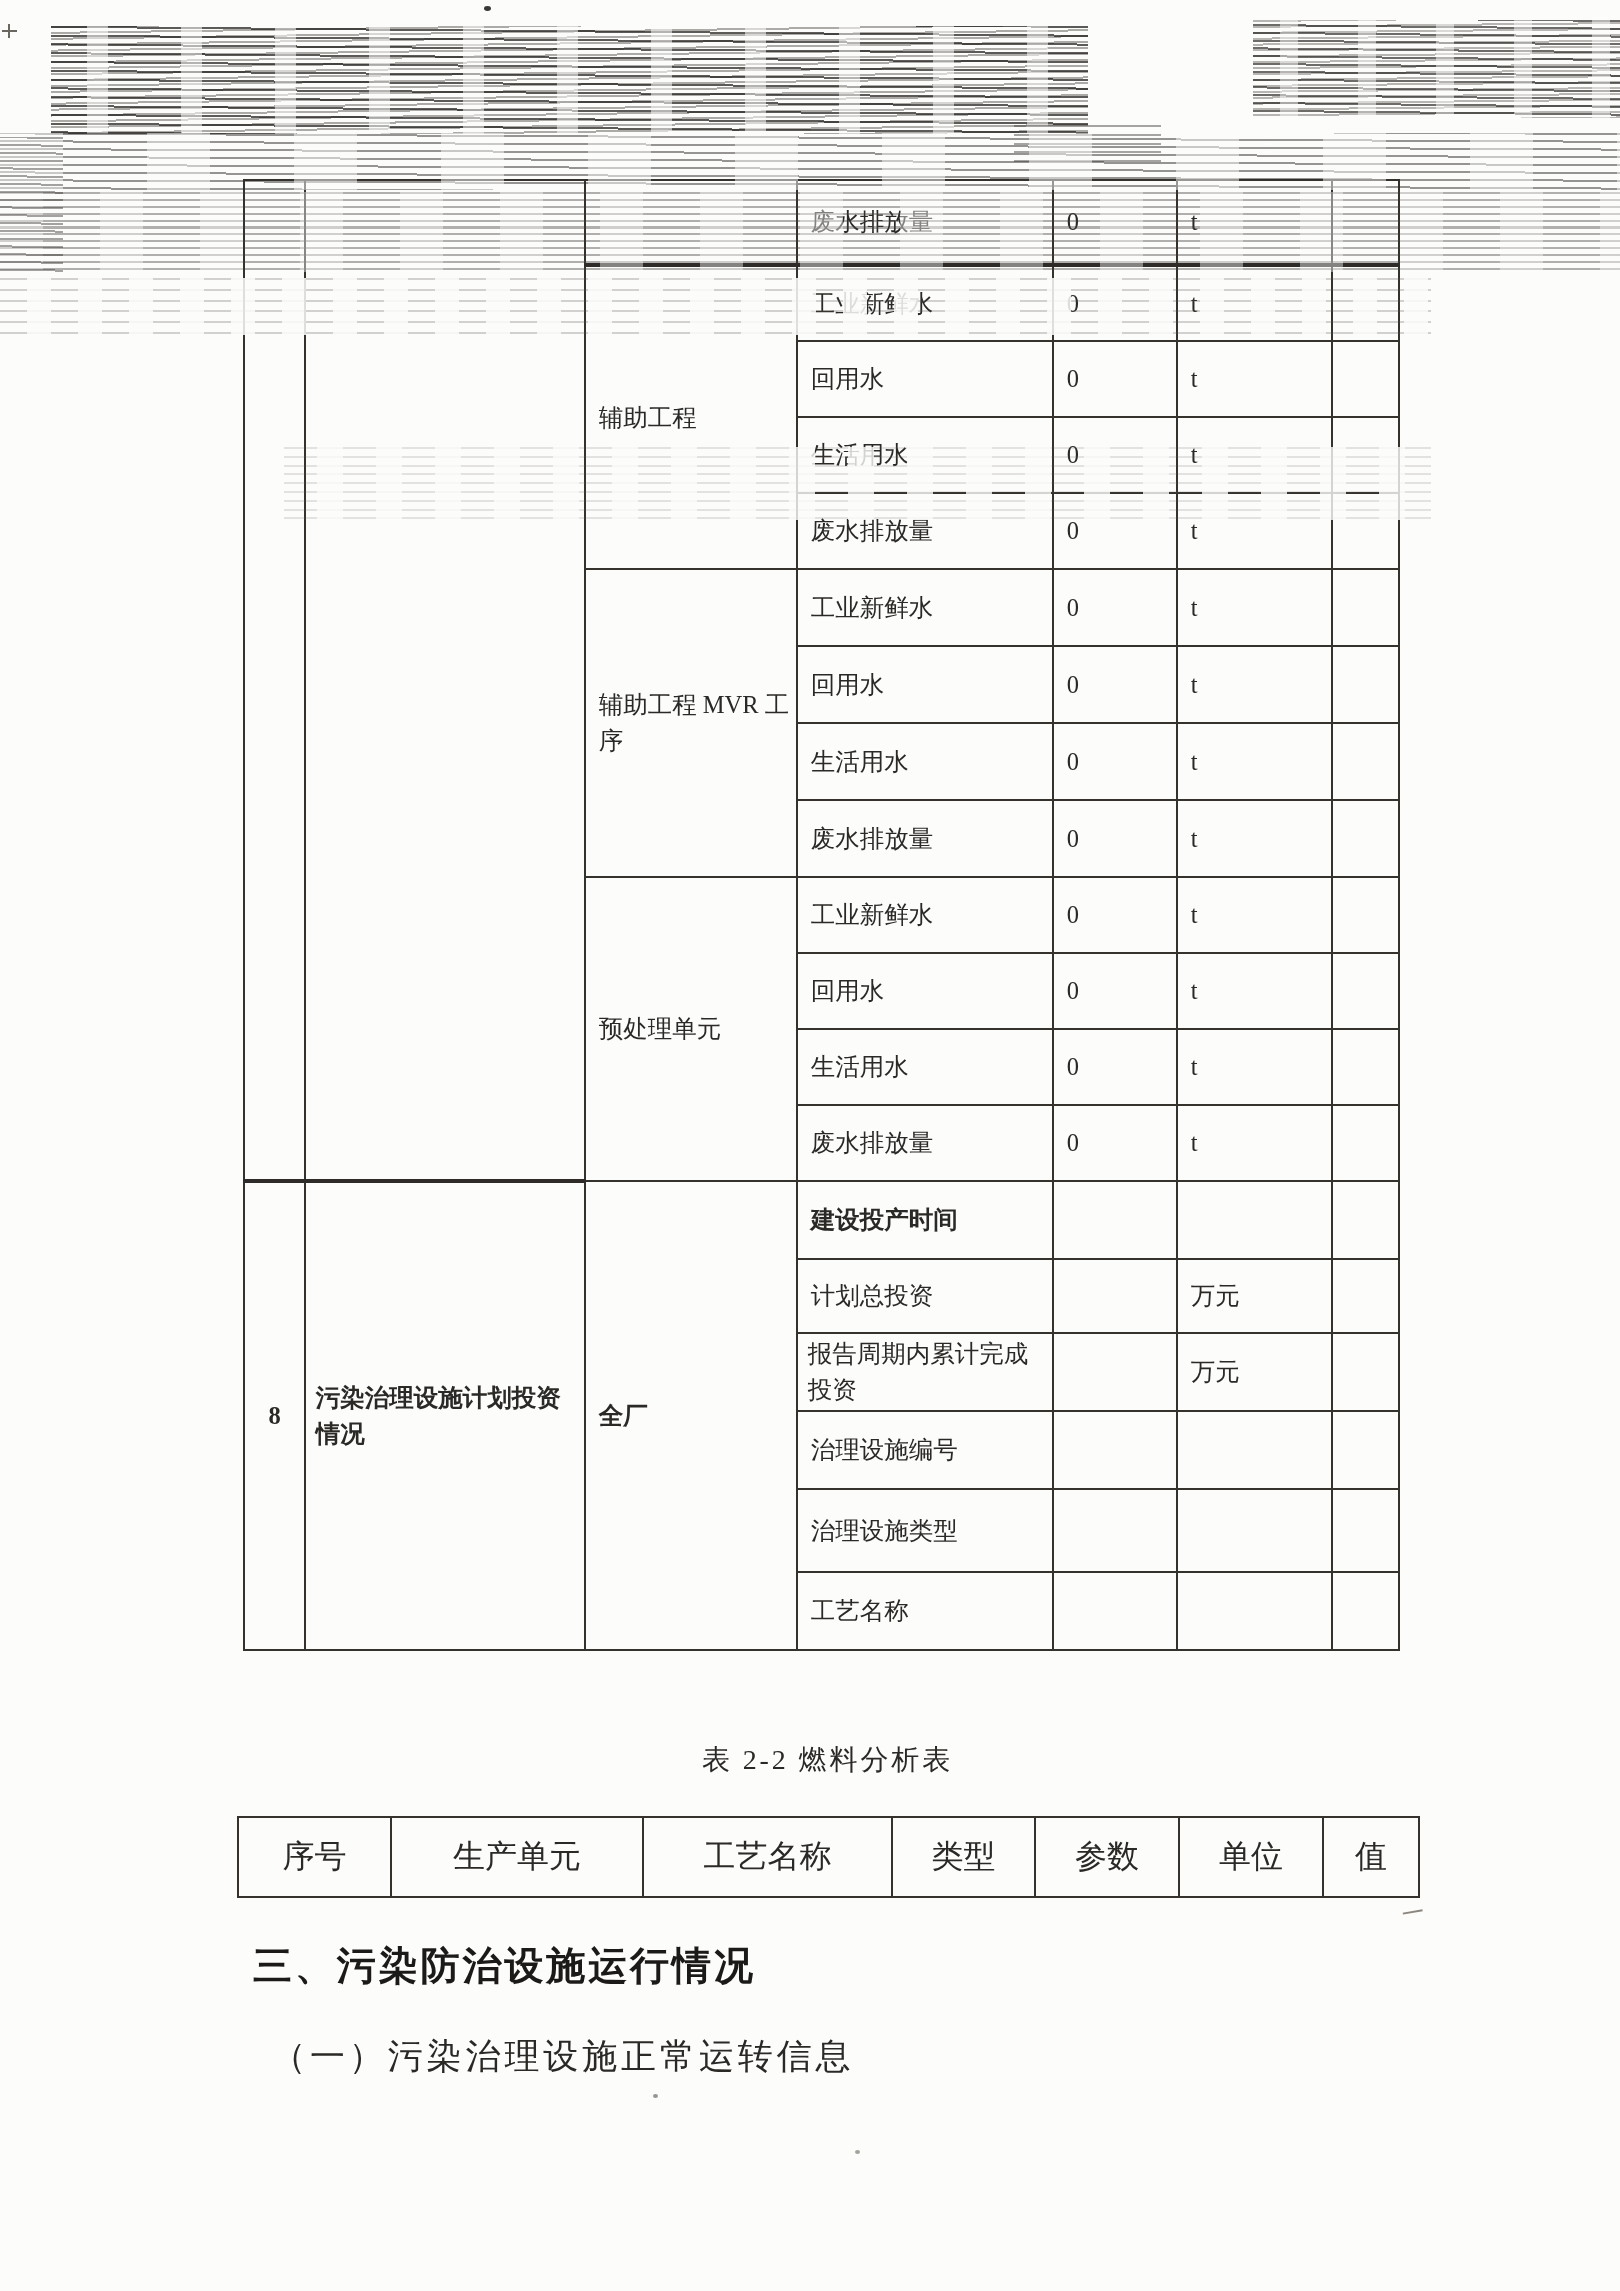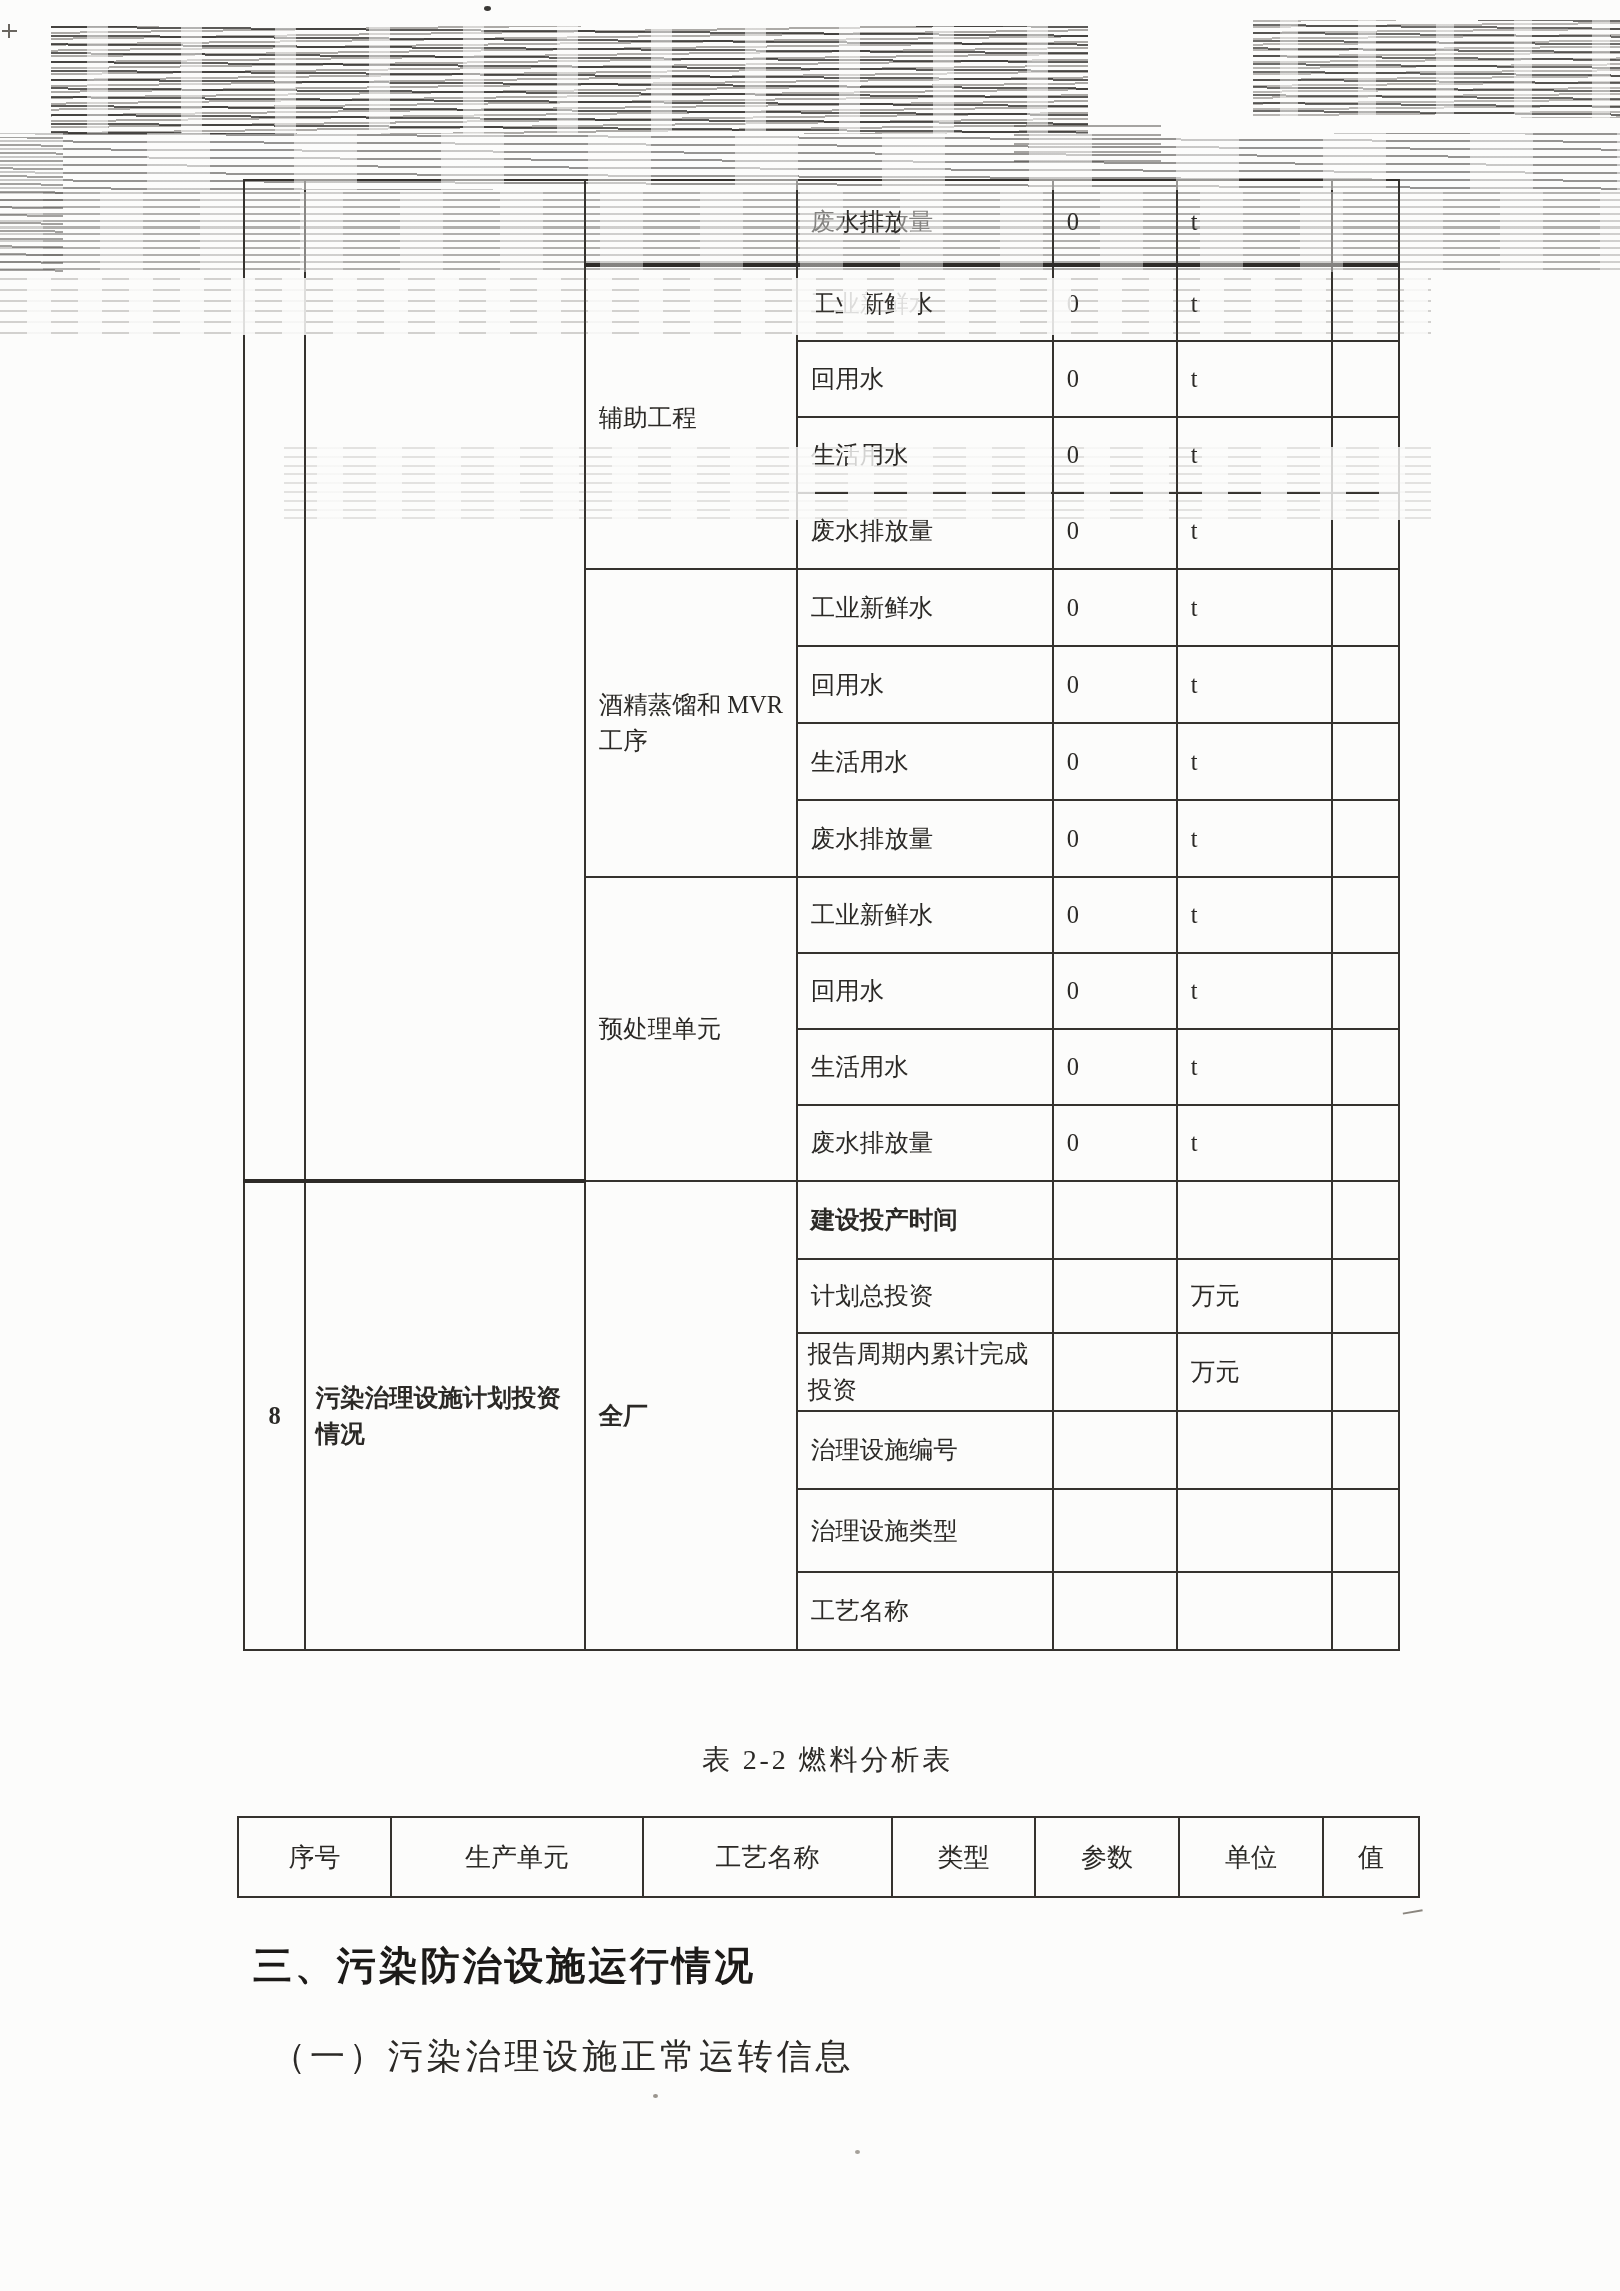--- a/index.html
+++ b/index.html
@@ -22,21 +22,21 @@
   table.main tr.thick-top td { border-top:2.9px solid #2e2b28;font-weight:bold; }
   .h87 { height:85px; } .h78 { height:76px; } .h79 { height:77px; }
   .h80 { height:78px; } .h75 { height:74px; } .h85 { height:83px; }
 
   
   .caption { position:absolute; left:237px; top:1741px; width:1181px;
     text-align:center; font-size:28px; letter-spacing:2.9px; color:#2b2926; }
   table.fuel { position:absolute; left:237px; top:1816px; width:1181px;
     border-collapse:collapse; table-layout:fixed; border:2.9px solid #2e2b28; }
   table.fuel td { border:2px solid #35322e; height:76px; text-align:center;
-    vertical-align:middle; font-size:26px; color:#2b2926; }
+    vertical-align:middle; font-size:32px; color:#2b2926; }
 
   
   .h-section { position:absolute; left:253px; top:1939px;
     font-family:"Liberation Sans","DejaVu Sans",sans-serif;
     font-weight:bold; font-size:39px; letter-spacing:2.9px; color:#1c1a18; }
   .h-subsection { position:absolute; left:271px; top:2021px;
     font-size:35px; letter-spacing:3.9px; color:#2b2926;margin-top:12px; }
 
   
   .noise { position:absolute; pointer-events:none; z-index:7; }
@@ -125,21 +125,21 @@
         <td></td>
       </tr>
       <tr class="h78">
         <td>废水排放量</td>
         <td>0</td>
         <td>t</td>
         <td></td>
       </tr>
 
       <tr class="h79">
-        <td rowspan="4">酒精蒸馏和 MVR 工序</td>
+        <td rowspan="4">辅助工程 MVR 工序</td>
         <td>工业新鲜水</td>
         <td>0</td>
         <td>t</td>
         <td></td>
       </tr>
       <tr class="h79">
         <td>回用水</td>
         <td>0</td>
         <td>t</td>
         <td></td>

